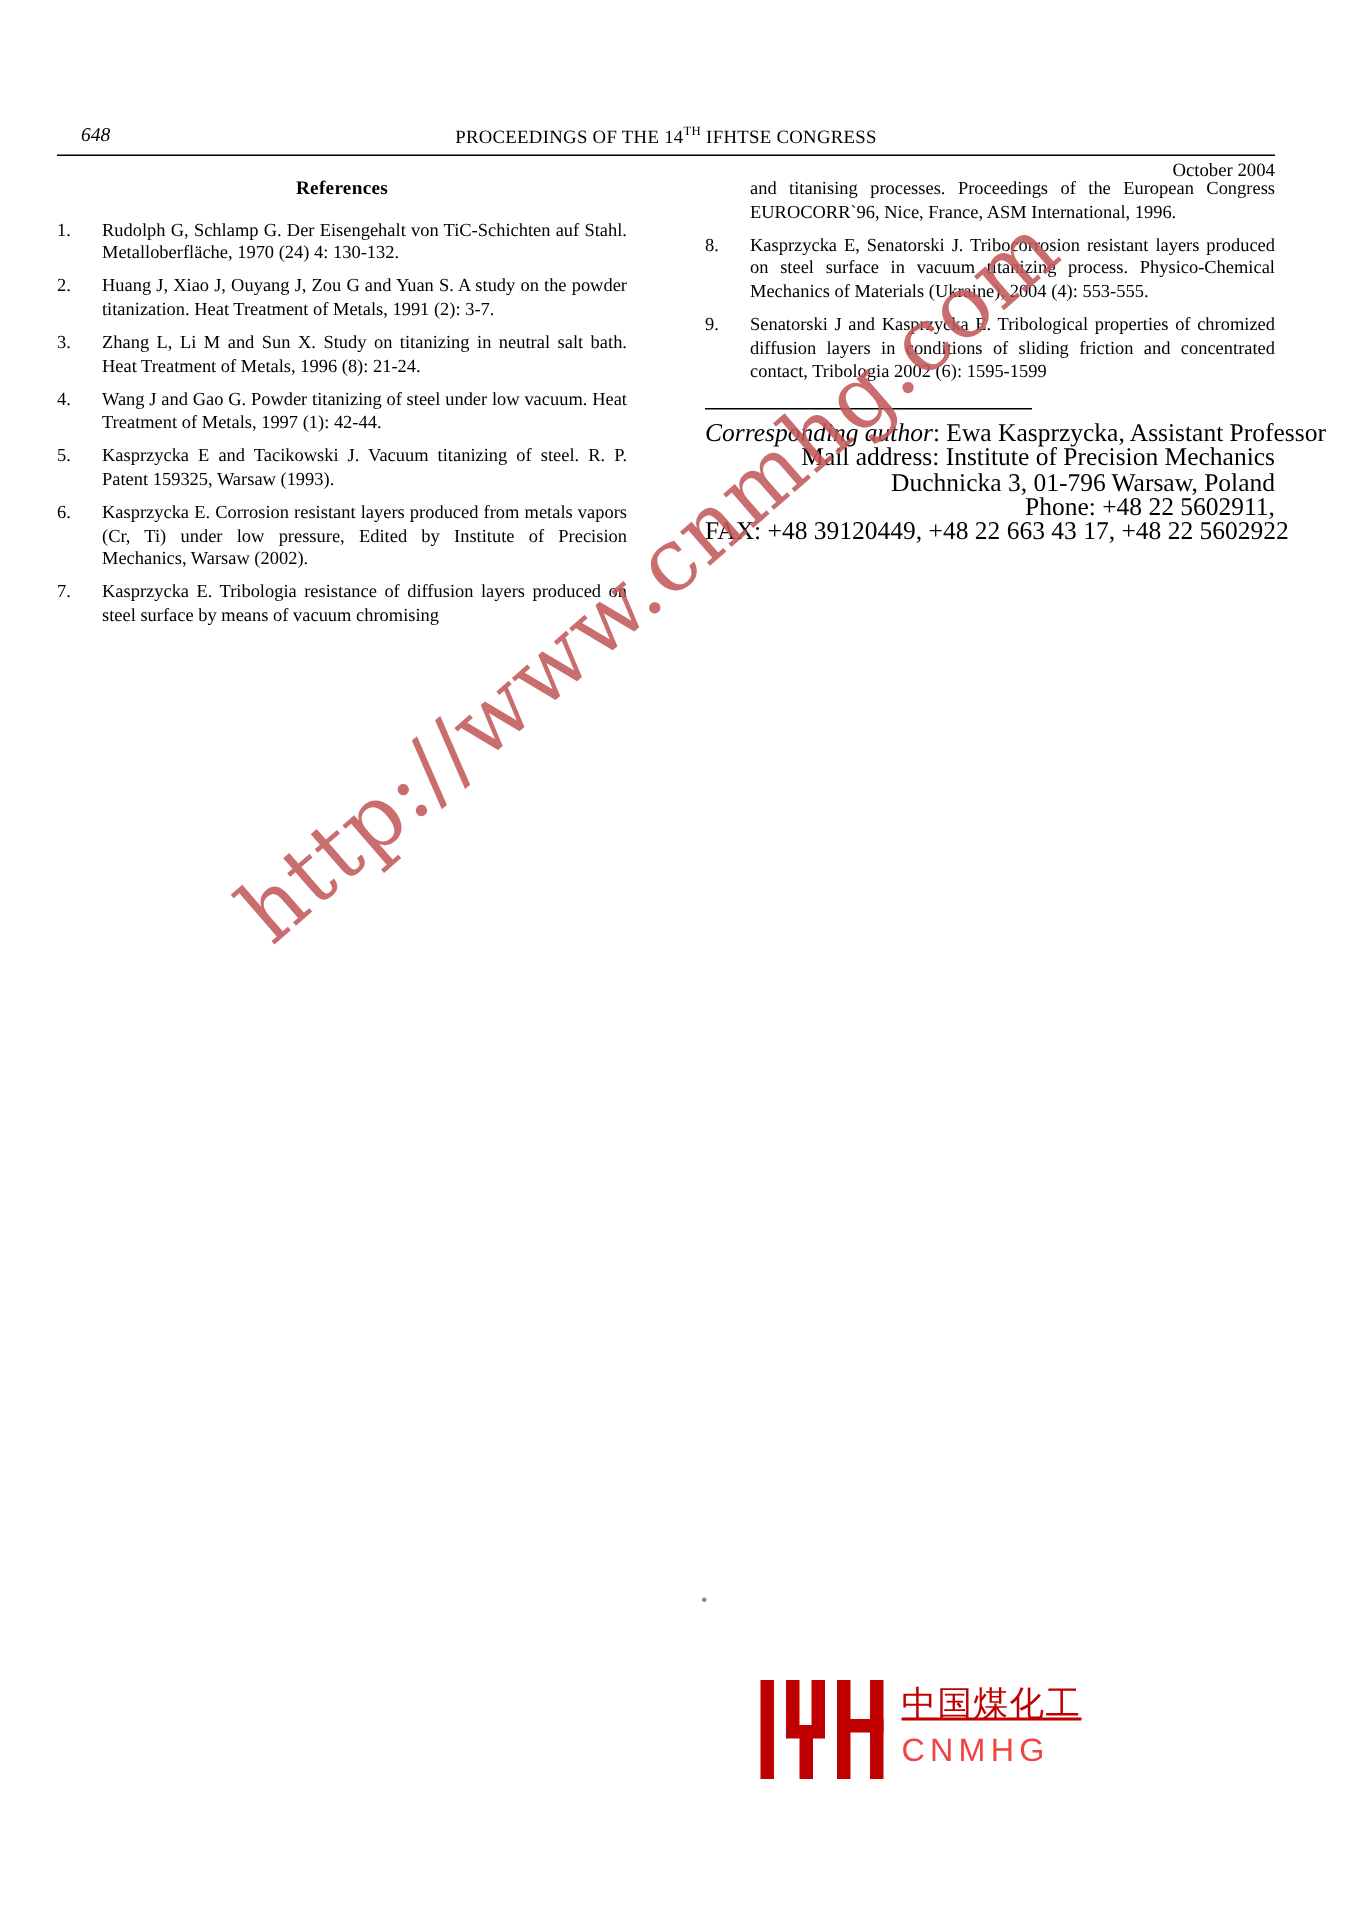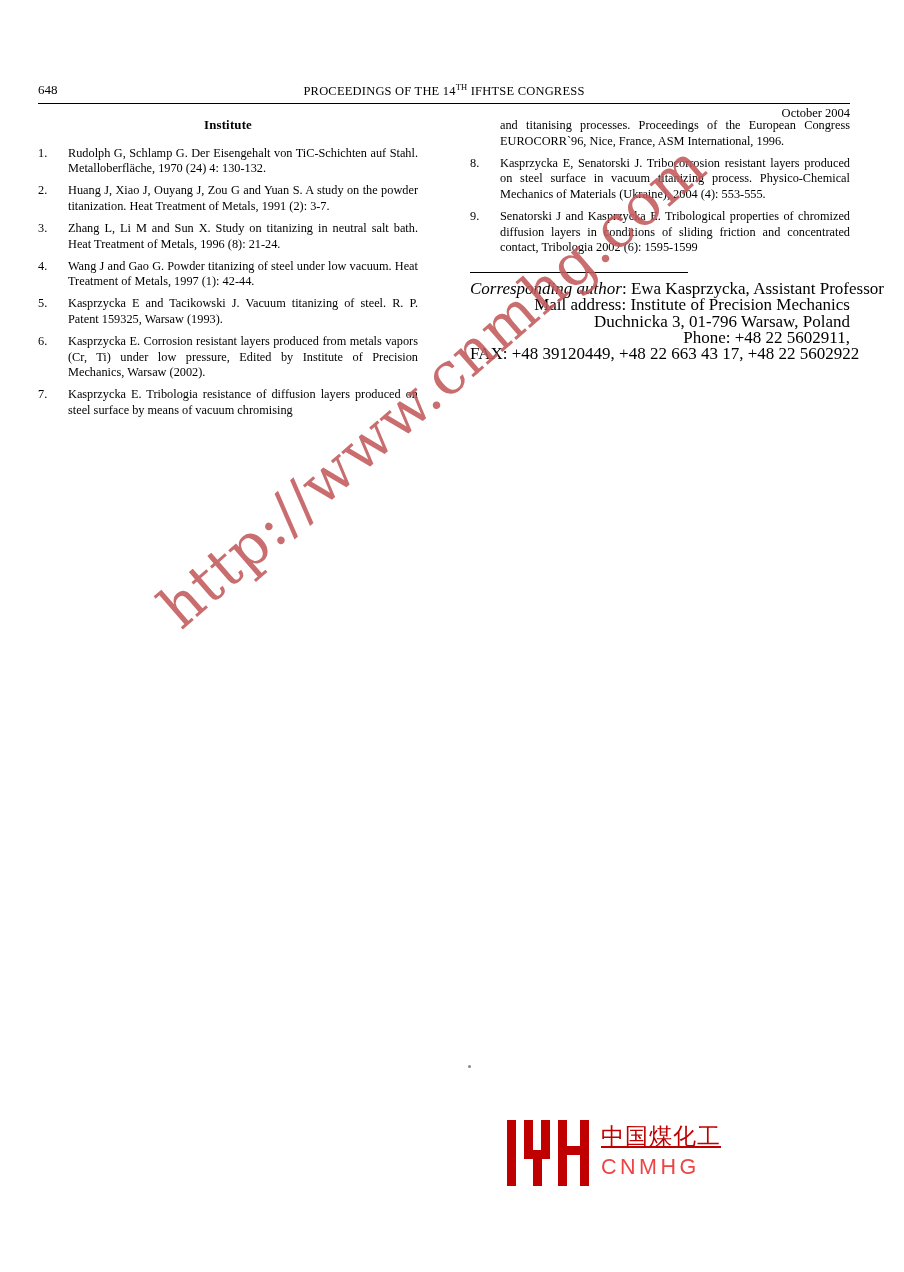--- a/index.html
+++ b/index.html
@@ -21,23 +21,24 @@
   .running-head {
     position: absolute;
     left: 38px;
     top: 82px;
     width: 812px;
     height: 18px;
     font-size: 12.5px;
   }
   .rh-page-number {
     position: absolute;
-    left: 0;
+    left: 16px;
     top: 0;
     font-size: 13px;
+    font-style: italic;
   }
   .rh-title {
     position: absolute;
     left: 0;
     top: 0;
     width: 812px;
     text-align: center;
     font-size: 12.5px;
     letter-spacing: 0.2px;
   }
@@ -206,21 +207,21 @@
 <div class="page">
 
   <div class="running-head">
     <div class="rh-page-number">648</div>
     <div class="rh-title"><span>PROCEEDINGS OF THE 14</span><sup>TH</sup><span> IFHTSE CONGRESS</span></div>
     <div class="rh-date">October  2004</div>
   </div>
   <div class="rule"></div>
 
   <div class="col col-left">
-    <div class="refs-heading">Institute</div>
+    <div class="refs-heading">References</div>
     <ol class="ref-list">
       <li>
         <span class="num">1.</span>
         <span class="txt">Rudolph G, Schlamp G. Der Eisengehalt von TiC-Schichten auf Stahl. Metalloberfläche, 1970 (24) 4: 130-132.</span>
       </li>
       <li>
         <span class="num">2.</span>
         <span class="txt">Huang J, Xiao J, Ouyang J, Zou G and Yuan S. A study on the powder titanization. Heat Treatment of Metals, 1991 (2): 3-7.</span>
       </li>
       <li>

